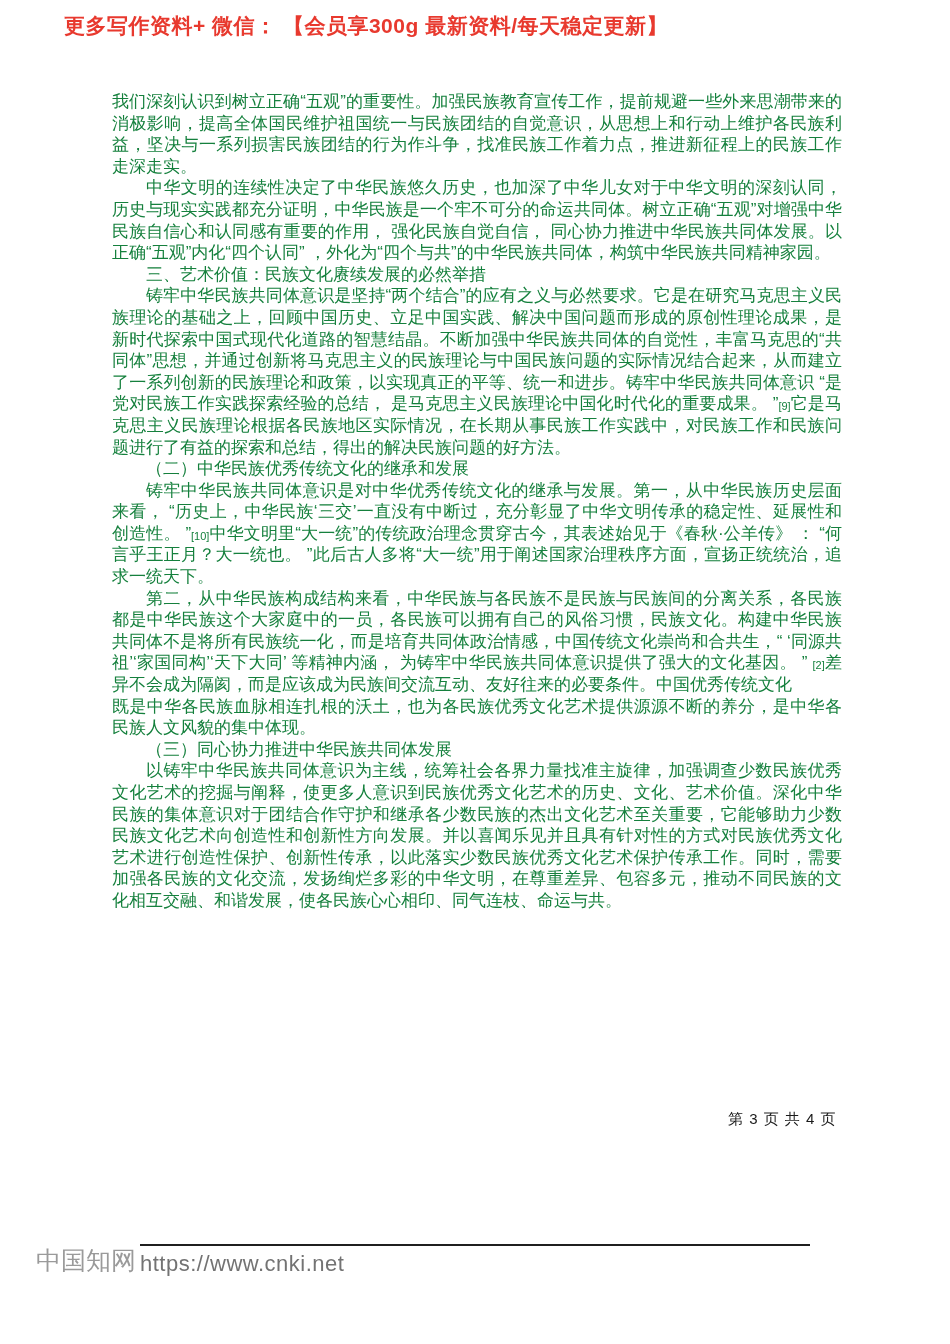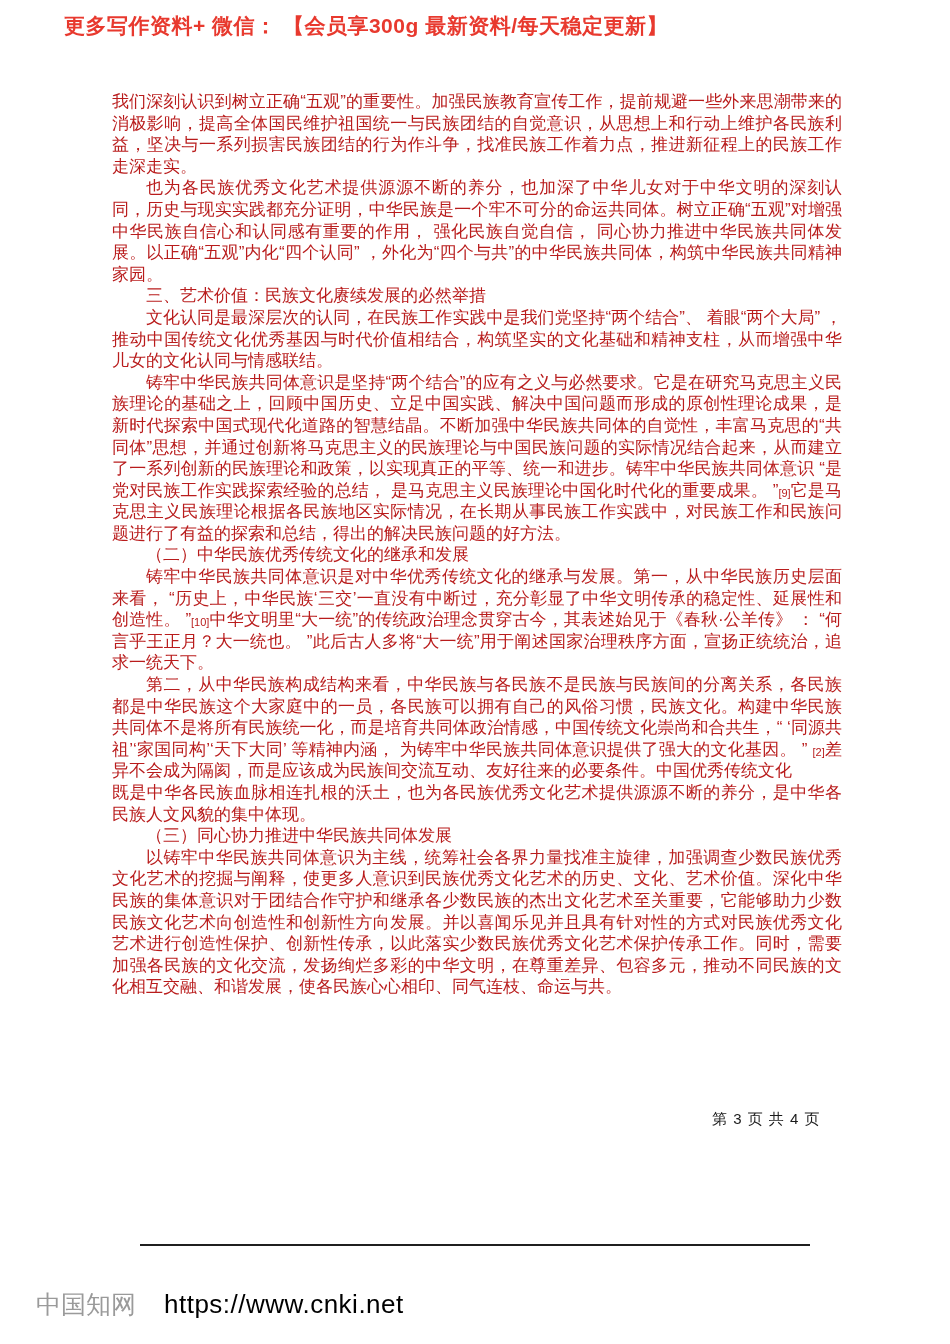--- a/index.html
+++ b/index.html
@@ -27,83 +27,82 @@
     letter-spacing: 0.5px;
     white-space: nowrap;
   }
   .doc-body {
     position: absolute;
     left: 112px;
     top: 91px;
     width: 730px;
     font-size: 17px;
     line-height: 21.6px;
-    color: #b91c1c;
+    color: #15803d;
     text-align: justify;
   }
   .doc-body p {
     margin: 0;
     padding: 0;
   }
   .doc-body p.indent {
     text-indent: 2em;
   }
   .cite {
     font-size: 11px;
     vertical-align: -1px;
     line-height: 0;
   }
   .page-footer {
     position: absolute;
-    left: 712px;
+    left: 728px;
     top: 1110px;
     font-size: 15px;
     color: #1a1a1a;
     letter-spacing: 1px;
     white-space: nowrap;
   }
   .bottom-rule {
     position: absolute;
     left: 140px;
     top: 1244px;
     width: 670px;
     height: 2px;
     background: #1f1f1f;
   }
   .watermark {
     position: absolute;
     left: 36px;
-    top: 1288px;
+    top: 1244px;
     display: flex;
-    align-items: center;
-    gap: 28px;
+    align-items: flex-end;
+    gap: 4px;
     white-space: nowrap;
   }
   .watermark .brand {
     font-size: 25px;
     color: #9a9a9a;
   }
   .watermark .url {
-    font-size: 26px;
-    color: #000000;
+    font-size: 22px;
+    color: #737373;
     letter-spacing: 0.5px;
   }
 </style>
 </head>
 <body>
 
 <div class="page">
 
   <div class="promo-banner" style="color: rgb(232, 57, 46);">更多写作资料+ 微信： 【会员享300g 最新资料/每天稳定更新】</div>
 
   <div class="doc-body">
       <p class="">我们深刻认识到树立正确“五观”的重要性。加强民族教育宣传工作，提前规避一些外来思潮带来的消极影响，提高全体国民维护祖国统一与民族团结的自觉意识，从思想上和行动上维护各民族利益，坚决与一系列损害民族团结的行为作斗争，找准民族工作着力点，推进新征程上的民族工作走深走实。</p>
-      <p class="indent">也为各民族优秀文化艺术提供源源不断的养分，也加深了中华儿女对于中华文明的深刻认同，历史与现实实践都充分证明，中华民族是一个牢不可分的命运共同体。树立正确“五观”对增强中华民族自信心和认同感有重要的作用， 强化民族自觉自信， 同心协力推进中华民族共同体发展。以正确“五观”内化“四个认同” ，外化为“四个与共”的中华民族共同体，构筑中华民族共同精神家园。</p>
+      <p class="indent">中华文明的连续性决定了中华民族悠久历史，也加深了中华儿女对于中华文明的深刻认同，历史与现实实践都充分证明，中华民族是一个牢不可分的命运共同体。树立正确“五观”对增强中华民族自信心和认同感有重要的作用， 强化民族自觉自信， 同心协力推进中华民族共同体发展。以正确“五观”内化“四个认同” ，外化为“四个与共”的中华民族共同体，构筑中华民族共同精神家园。</p>
       <p class="indent">三、艺术价值：民族文化赓续发展的必然举措</p>
-      <p class="indent">文化认同是最深层次的认同，在民族工作实践中是我们党坚持“两个结合”、 着眼“两个大局” ，推动中国传统文化优秀基因与时代价值相结合，构筑坚实的文化基础和精神支柱，从而增强中华儿女的文化认同与情感联结。</p>
       <p class="indent">铸牢中华民族共同体意识是坚持“两个结合”的应有之义与必然要求。它是在研究马克思主义民族理论的基础之上，回顾中国历史、立足中国实践、解决中国问题而形成的原创性理论成果，是新时代探索中国式现代化道路的智慧结晶。不断加强中华民族共同体的自觉性，丰富马克思的“共同体”思想，并通过创新将马克思主义的民族理论与中国民族问题的实际情况结合起来，从而建立了一系列创新的民族理论和政策，以实现真正的平等、统一和进步。铸牢中华民族共同体意识 “是党对民族工作实践探索经验的总结， 是马克思主义民族理论中国化时代化的重要成果。 ”<sup class="cite">[9]</sup>它是马克思主义民族理论根据各民族地区实际情况，在长期从事民族工作实践中，对民族工作和民族问题进行了有益的探索和总结，得出的解决民族问题的好方法。</p>
       <p class="indent">（二）中华民族优秀传统文化的继承和发展</p>
       <p class="indent">铸牢中华民族共同体意识是对中华优秀传统文化的继承与发展。第一，从中华民族历史层面来看， “历史上，中华民族‘三交’一直没有中断过，充分彰显了中华文明传承的稳定性、延展性和创造性。 ”<sup class="cite">[10]</sup>中华文明里“大一统”的传统政治理念贯穿古今，其表述始见于《春秋·公羊传》 ： “何言乎王正月？大一统也。 ”此后古人多将“大一统”用于阐述国家治理秩序方面，宣扬正统统治，追求一统天下。</p>
       <p class="indent">第二，从中华民族构成结构来看，中华民族与各民族不是民族与民族间的分离关系，各民族都是中华民族这个大家庭中的一员，各民族可以拥有自己的风俗习惯，民族文化。构建中华民族共同体不是将所有民族统一化，而是培育共同体政治情感，中国传统文化崇尚和合共生，“ ‘同源共祖’‘家国同构’‘天下大同’ 等精神内涵， 为铸牢中华民族共同体意识提供了强大的文化基因。 ” <sup class="cite">[2]</sup>差异不会成为隔阂，而是应该成为民族间交流互动、友好往来的必要条件。中国优秀传统文化<br>既是中华各民族血脉相连扎根的沃土，也为各民族优秀文化艺术提供源源不断的养分，是中华各民族人文风貌的集中体现。</p>
       <p class="indent">（三）同心协力推进中华民族共同体发展</p>
       <p class="indent">以铸牢中华民族共同体意识为主线，统筹社会各界力量找准主旋律，加强调查少数民族优秀文化艺术的挖掘与阐释，使更多人意识到民族优秀文化艺术的历史、文化、艺术价值。深化中华民族的集体意识对于团结合作守护和继承各少数民族的杰出文化艺术至关重要，它能够助力少数民族文化艺术向创造性和创新性方向发展。并以喜闻乐见并且具有针对性的方式对民族优秀文化艺术进行创造性保护、创新性传承，以此落实少数民族优秀文化艺术保护传承工作。同时，需要加强各民族的文化交流，发扬绚烂多彩的中华文明，在尊重差异、包容多元，推动不同民族的文化相互交融、和谐发展，使各民族心心相印、同气连枝、命运与共。</p>
     </div>
 
   <div class="page-footer">第 3 页 共 4 页</div>
 

